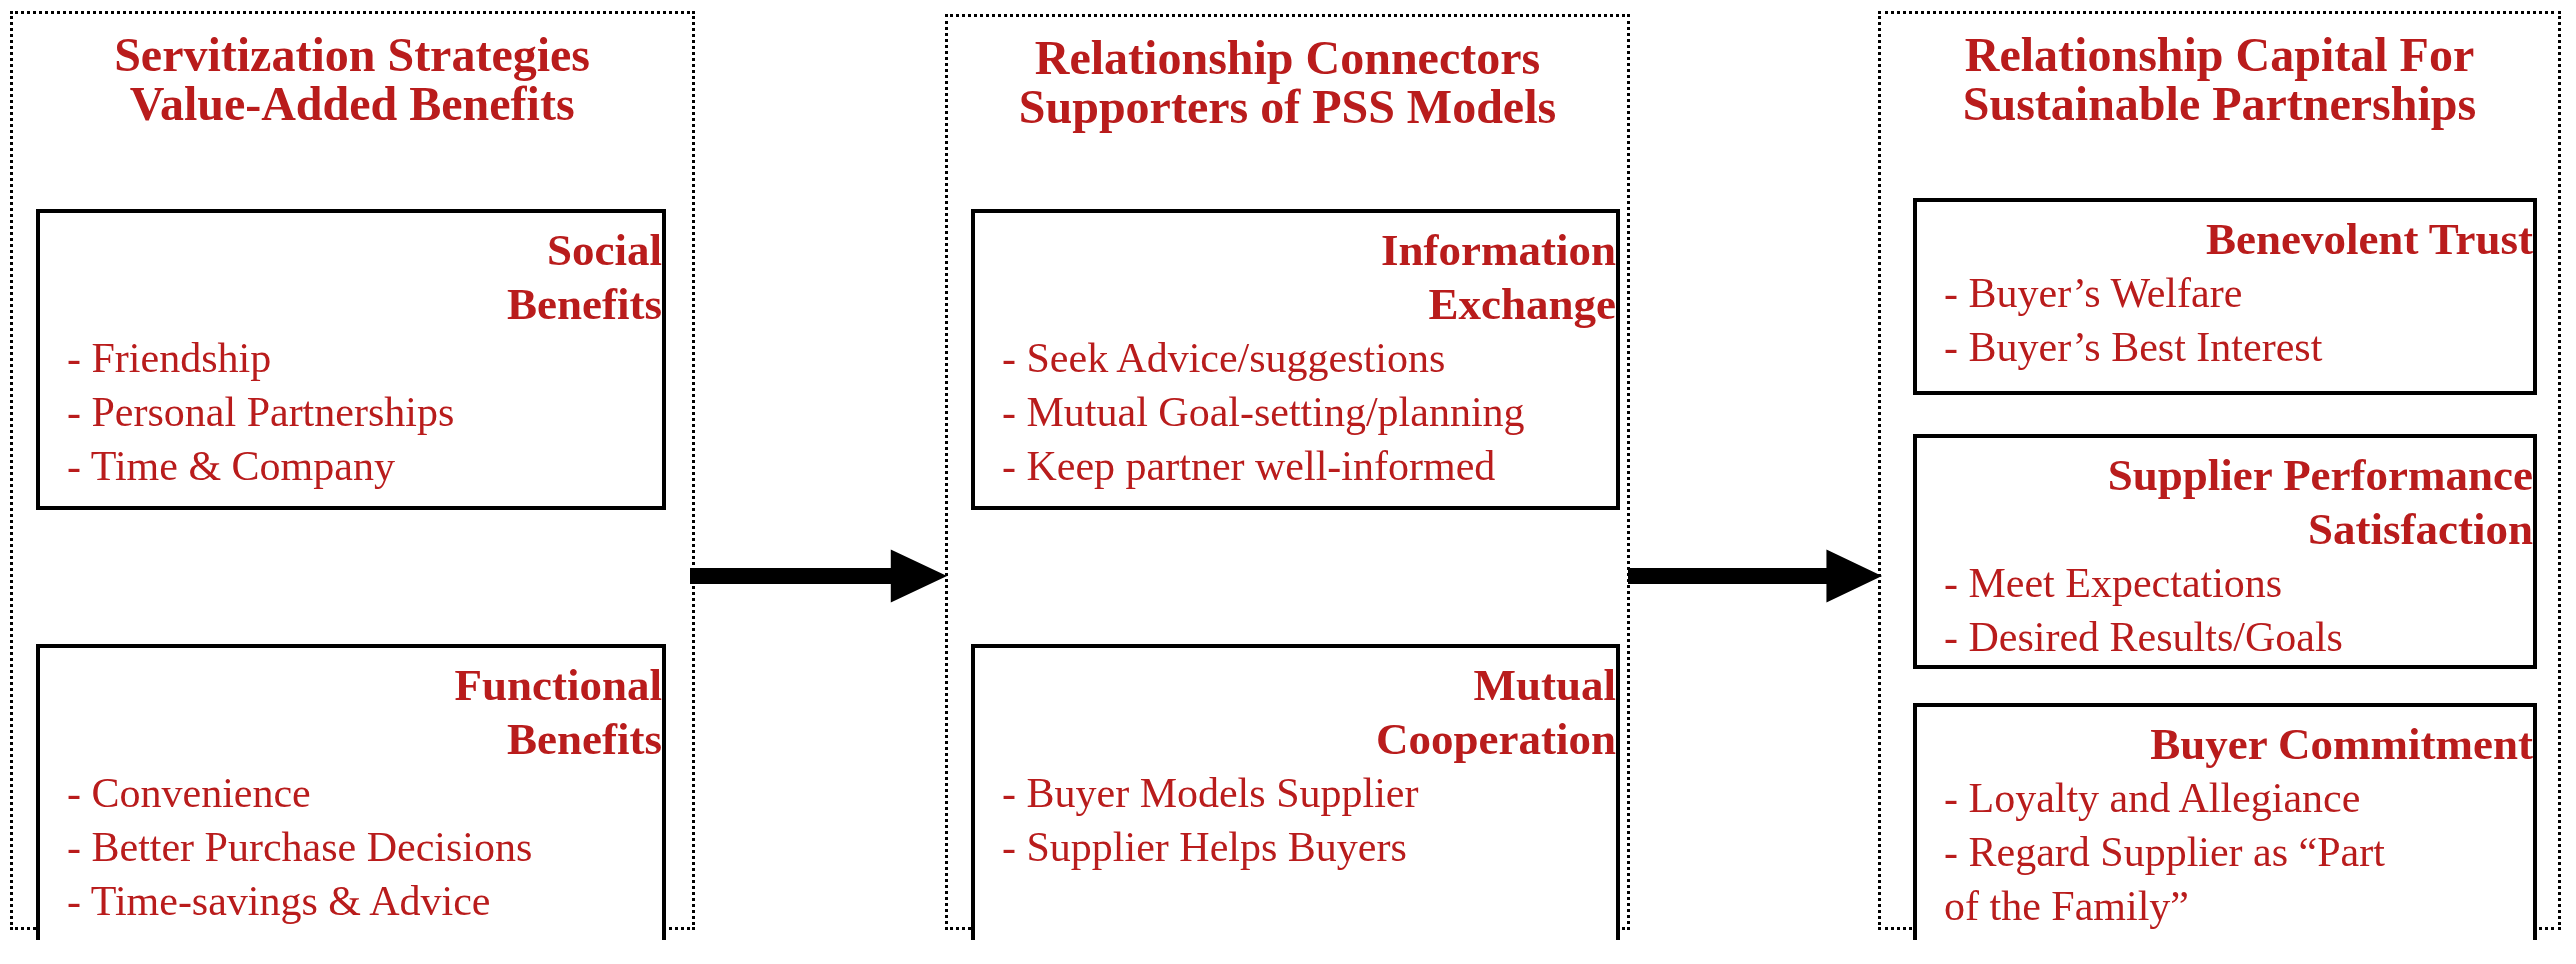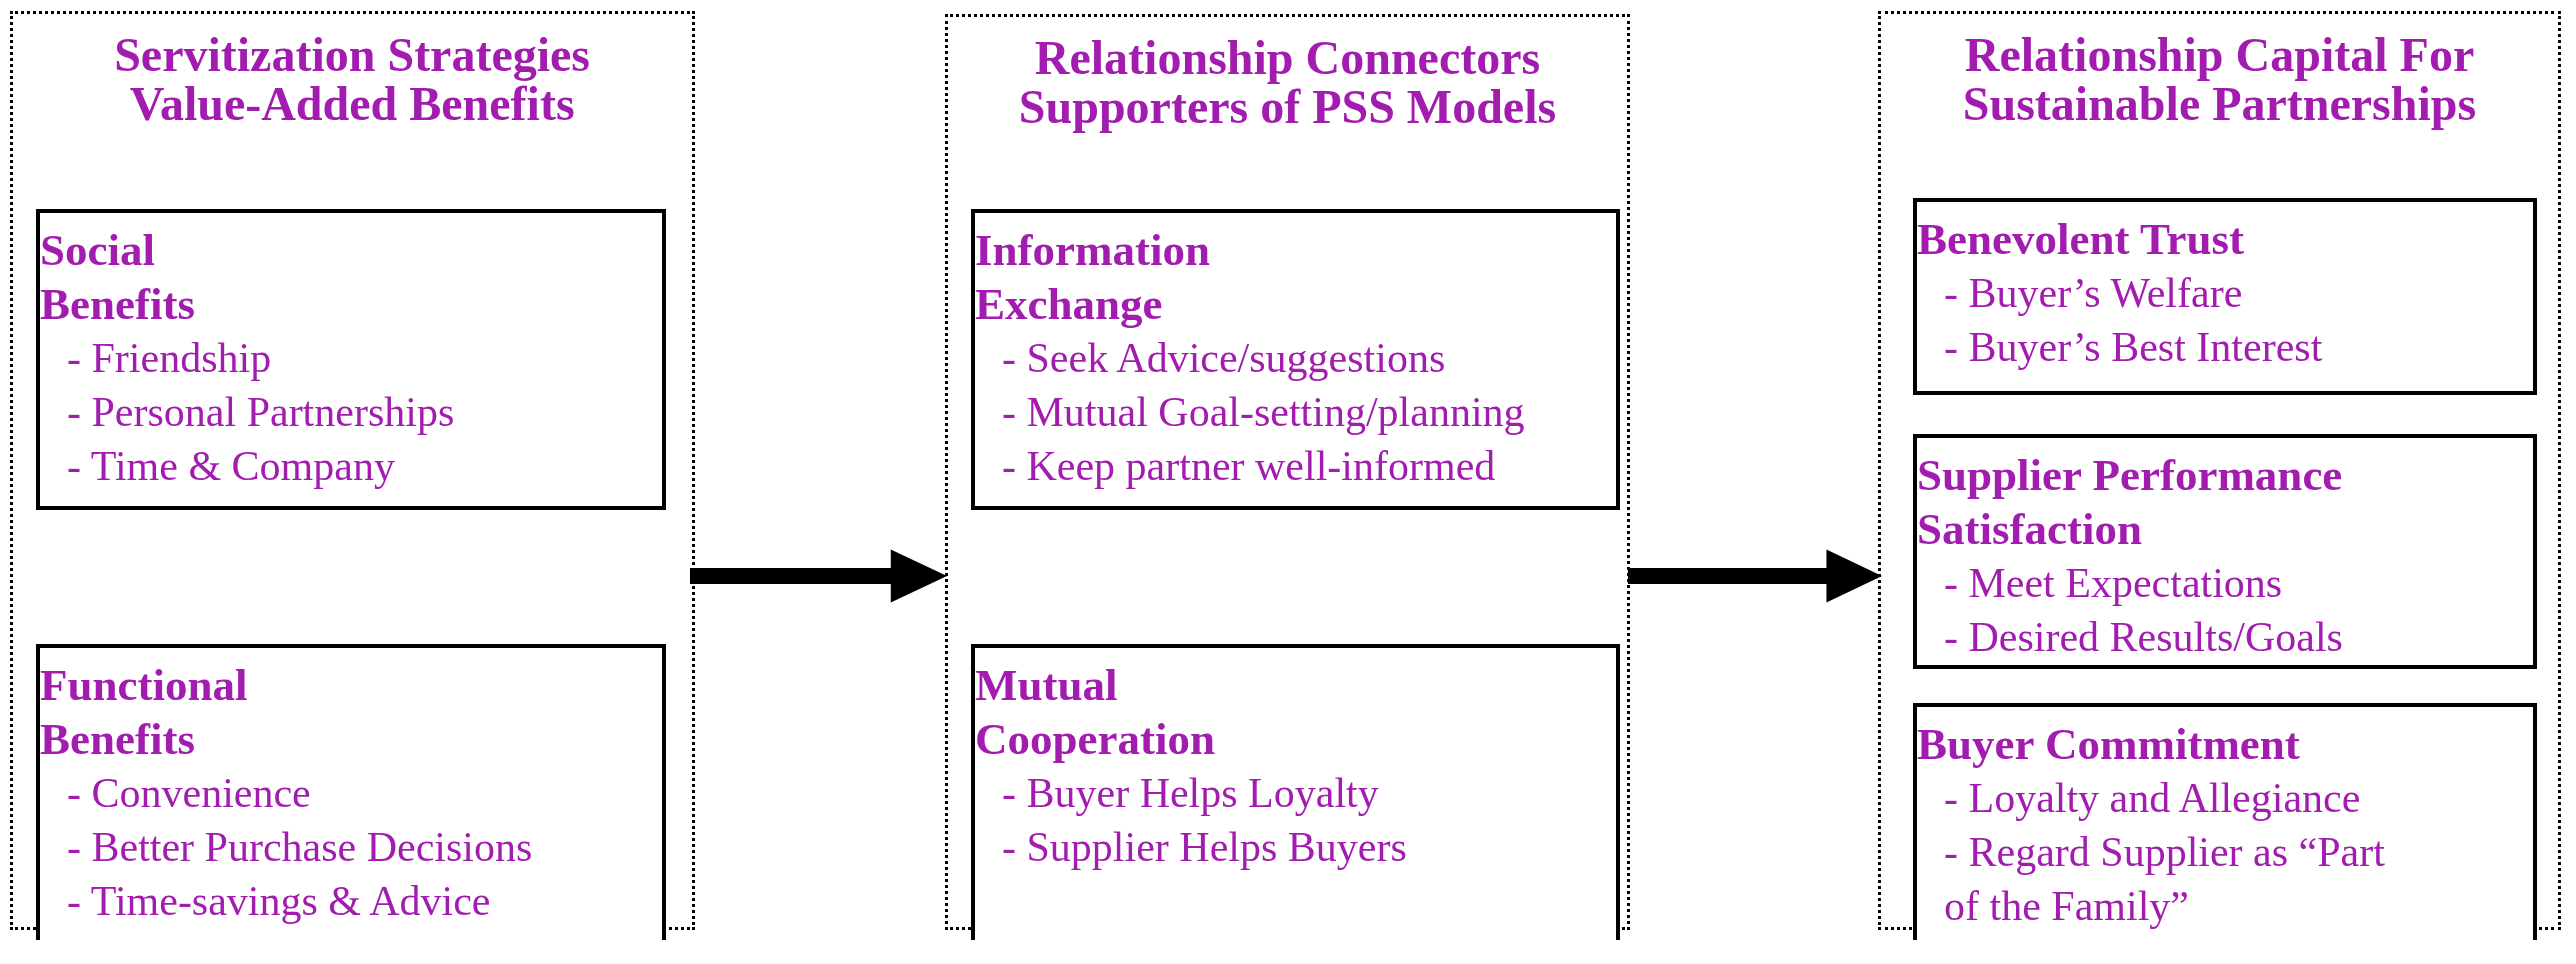--- a/index.html
+++ b/index.html
@@ -2,21 +2,21 @@
 <html style="font-size:12.8px"><head>
 <meta charset="utf-8">
 <style>
   html, body { margin: 0; padding: 0; background: #ffffff; }
   .canvas {
     position: relative;
     width: 2576px;
     height: 940px;
     background: #ffffff;
     font-family: "Liberation Serif", "DejaVu Serif", serif;
-    color: #a21caf;
+    color: #b91c1c;
     overflow: hidden;
   }
   .panel {
     position: absolute;
     border: 3.2px dotted #000000;
     box-sizing: border-box;
     background: transparent;
   }
   #panel-1 { left: 9.6px;   top: 11px; width: 685px; height: 919px; }
   #panel-2 { left: 945px; top: 14.3px; width: 685px; height: 916px; }
@@ -38,25 +38,26 @@
     padding-top: 9.6px;
   }
   #box-1-1 { left: 36px;   top: 209px; width: 630px; height: 301px; }
   #box-1-2 { left: 36px;   top: 644px; width: 630px; height: 300px; }
   #box-2-1 { left: 971px; top: 209px; width: 649px; height: 301px; }
   #box-2-2 { left: 971px; top: 644px; width: 649px; height: 304px; }
   #box-3-1 { left: 1913px; top: 198px; width: 624px; height: 197px; }
   #box-3-2 { left: 1913px; top: 434px; width: 624px; height: 235px; }
   #box-3-3 { left: 1913px; top: 703px; width: 624px; height: 247px; }
   .box-heading {
-    text-align: left;
+    text-align: right;
     font-weight: bold;
     font-size: 45px;
     line-height: 54px;
     white-space: pre-line;
+    margin-left: 48px;
   }
   .box-items { padding-left: 27px; padding-right: 6.4px; }
   .item {
     font-size: 42px;
     line-height: 54px;
     white-space: pre-line;
   }
   .arrow {
     position: absolute;
     height: 56px;
@@ -112,21 +113,21 @@
       <div class="item">- Seek Advice/suggestions</div>
       <div class="item">- Mutual Goal-setting/planning</div>
       <div class="item">- Keep partner well-informed</div>
     </div>
   </div>
 
   <div class="box" id="box-2-2">
     <div class="box-heading">Mutual
 Cooperation</div>
     <div class="box-items">
-      <div class="item">- Buyer Helps Loyalty</div>
+      <div class="item">- Buyer Models Supplier</div>
       <div class="item">- Supplier Helps Buyers</div>
     </div>
   </div>
 
   <div class="box" id="box-3-1">
     <div class="box-heading">Benevolent Trust</div>
     <div class="box-items">
       <div class="item">- Buyer’s Welfare</div>
       <div class="item">- Buyer’s Best Interest</div>
     </div>

